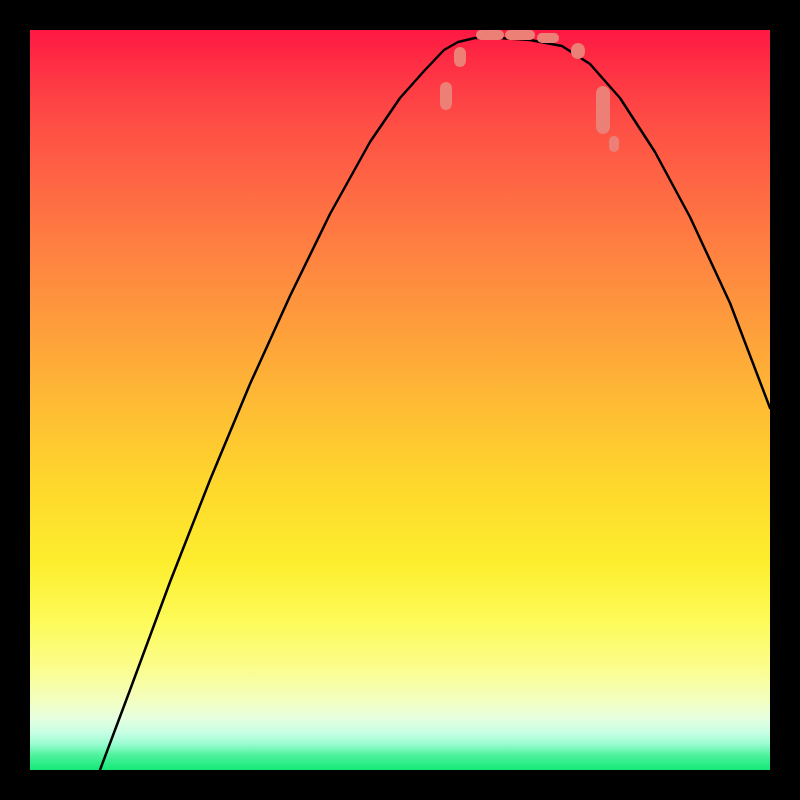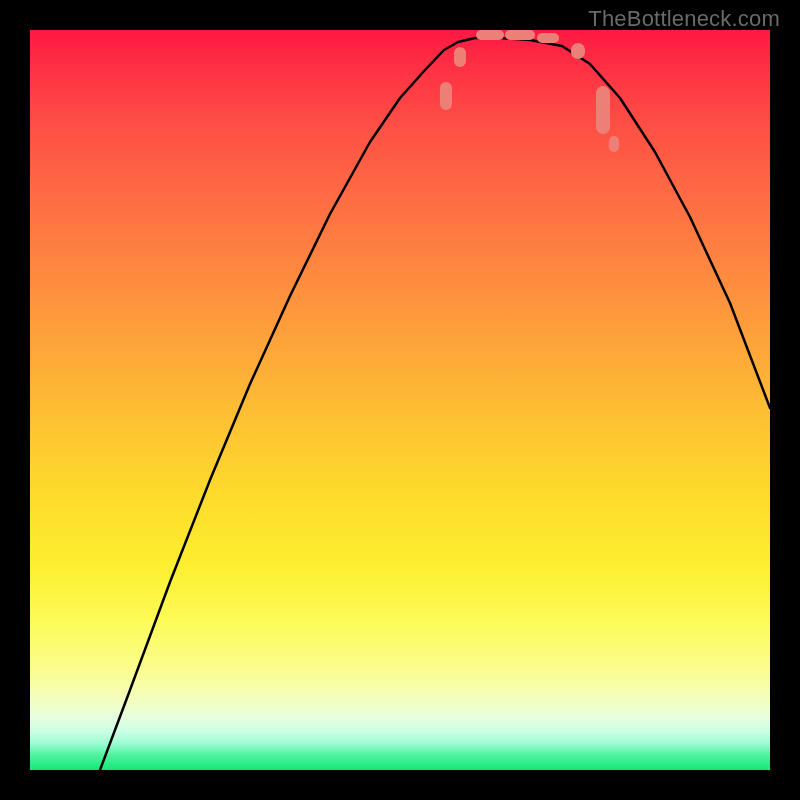--- a/index.html
+++ b/index.html
@@ -64,21 +64,20 @@
     width: 740px;
     height: 740px;
     overflow: visible;
   }
 </style>
 </head>
 <body>
 
 <div class="frame">
 
-  <div class="watermark">TheBottleneck.com</div>
 
   <div class="plot-area">
     <svg class="curve" viewBox="0 0 740 740">
       <path id="curve-path" fill="none" stroke-width="2.5" stroke-linecap="round" stroke-linejoin="round" d="M70 740 L100 660 L140 552 L180 450 L220 354 L260 266 L300 184 L340 112 L370 68 L395 40 L414 20 L428 12 L445 8 L470 8 L500 10 L532 16 L560 34 L590 68 L625 122 L660 187 L700 273 L740 378" stroke="#000000"></path>
       <g id="markers-group">
           <rect x="410" y="52" width="12" height="28" rx="6" fill="#ec8076"></rect>
           <rect x="424" y="17" width="12" height="20" rx="6" fill="#ec8076"></rect>
           <rect x="446" y="0" width="28" height="10" rx="5" fill="#ec8076"></rect>
           <rect x="475" y="0" width="30" height="10" rx="5" fill="#ec8076"></rect>
           <rect x="507" y="3" width="22" height="10" rx="5" fill="#ec8076"></rect>

